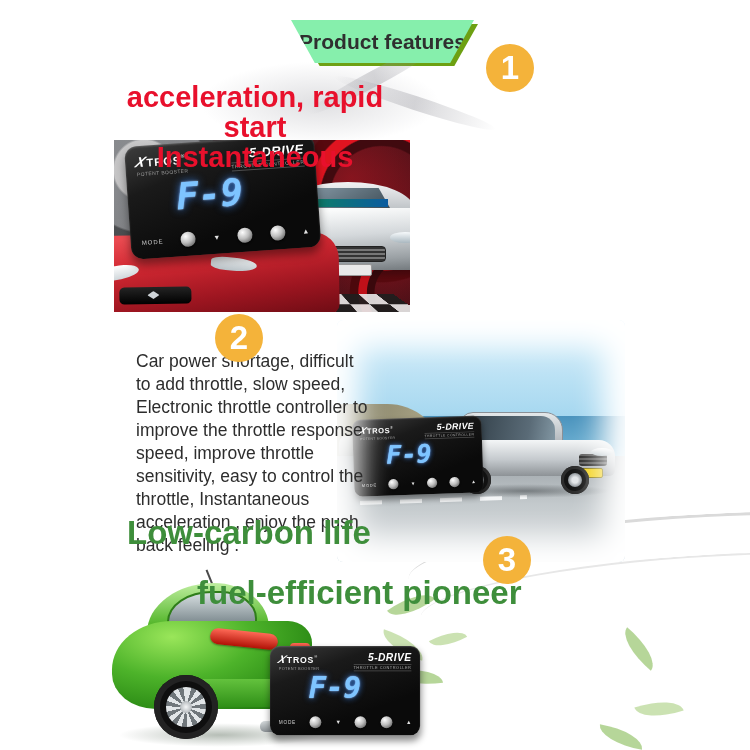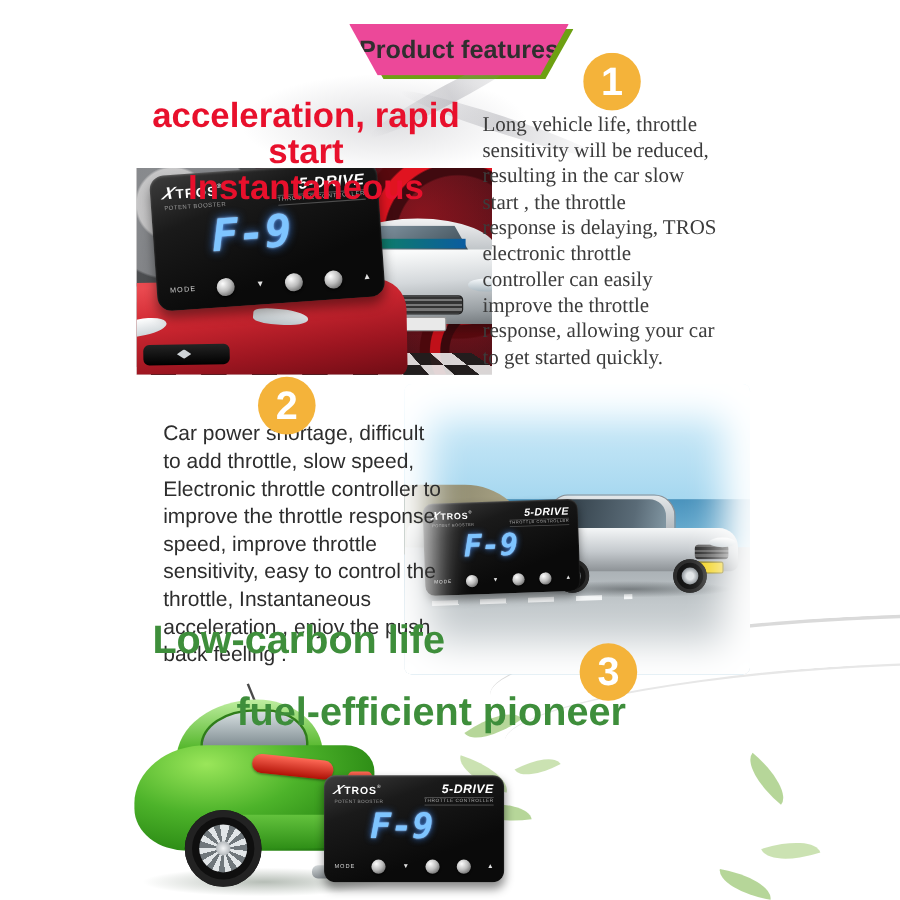--- a/index.html
+++ b/index.html
@@ -8,21 +8,21 @@
 
   
   .swoosh{position:absolute;border-radius:50%;z-index:0;}
   #swoosh-top{left:460px;top:-42px;width:600px;height:84px;border-top:4px solid #e4e4e4;transform:rotate(4deg);}
   #swoosh-mid1{left:408px;top:514px;width:600px;height:96px;border-top:3px solid #dadada;transform:rotate(-3deg);}
   #swoosh-mid2{left:420px;top:556px;width:540px;height:84px;border-top:2px solid #e7e7e7;transform:rotate(-4deg);}
 
   
   .banner-shadow{position:absolute;left:296px;top:24px;width:182px;height:42px;background:#6da012;
       clip-path:polygon(0 0,100% 0,87% 100%,13% 100%);z-index:1;}
-  .banner{position:absolute;left:291px;top:20px;width:183px;height:43px;background:#ec4899;
+  .banner{position:absolute;left:291px;top:20px;width:183px;height:43px;background:#86efac;
       clip-path:polygon(0 0,100% 0,87% 100%,13% 100%);display:flex;align-items:center;justify-content:center;
       font-size:21px;font-weight:bold;color:#2f2f2f;z-index:2;}
 
   
   .badge{position:absolute;width:48px;height:48px;border-radius:50%;background:#f4b33a;color:#fff;
       font-size:33px;font-weight:bold;display:flex;align-items:center;justify-content:center;z-index:6;}
   #badge1{left:486px;top:44px}
   #badge2{left:215px;top:314px}
   #badge3{left:483px;top:536px}
 
@@ -286,30 +286,20 @@
         <span class="d-mode">MODE</span>
         <span class="d-btn"></span>
         <span class="d-tri">▼</span>
         <span class="d-btn"></span>
         <span class="d-btn"></span>
         <span class="d-tri">▲</span>
       </div>
     </div>
   </div>
 
-  <div class="body-text" id="body1">Long vehicle life, throttle
-sensitivity will be reduced,
-resulting in the car slow
-start , the throttle
-response is delaying, TROS
-electronic throttle
-controller can easily
-improve the throttle
-response, allowing your car
-to get started quickly.</div>
 
   <div class="body-text" id="body2">Car power shortage, difficult
 to add throttle, slow speed,
 Electronic throttle controller to
 improve the throttle response
 speed, improve throttle
 sensitivity, easy to control the
 throttle, Instantaneous
 acceleration , enjoy the push
 back feeling .</div>

